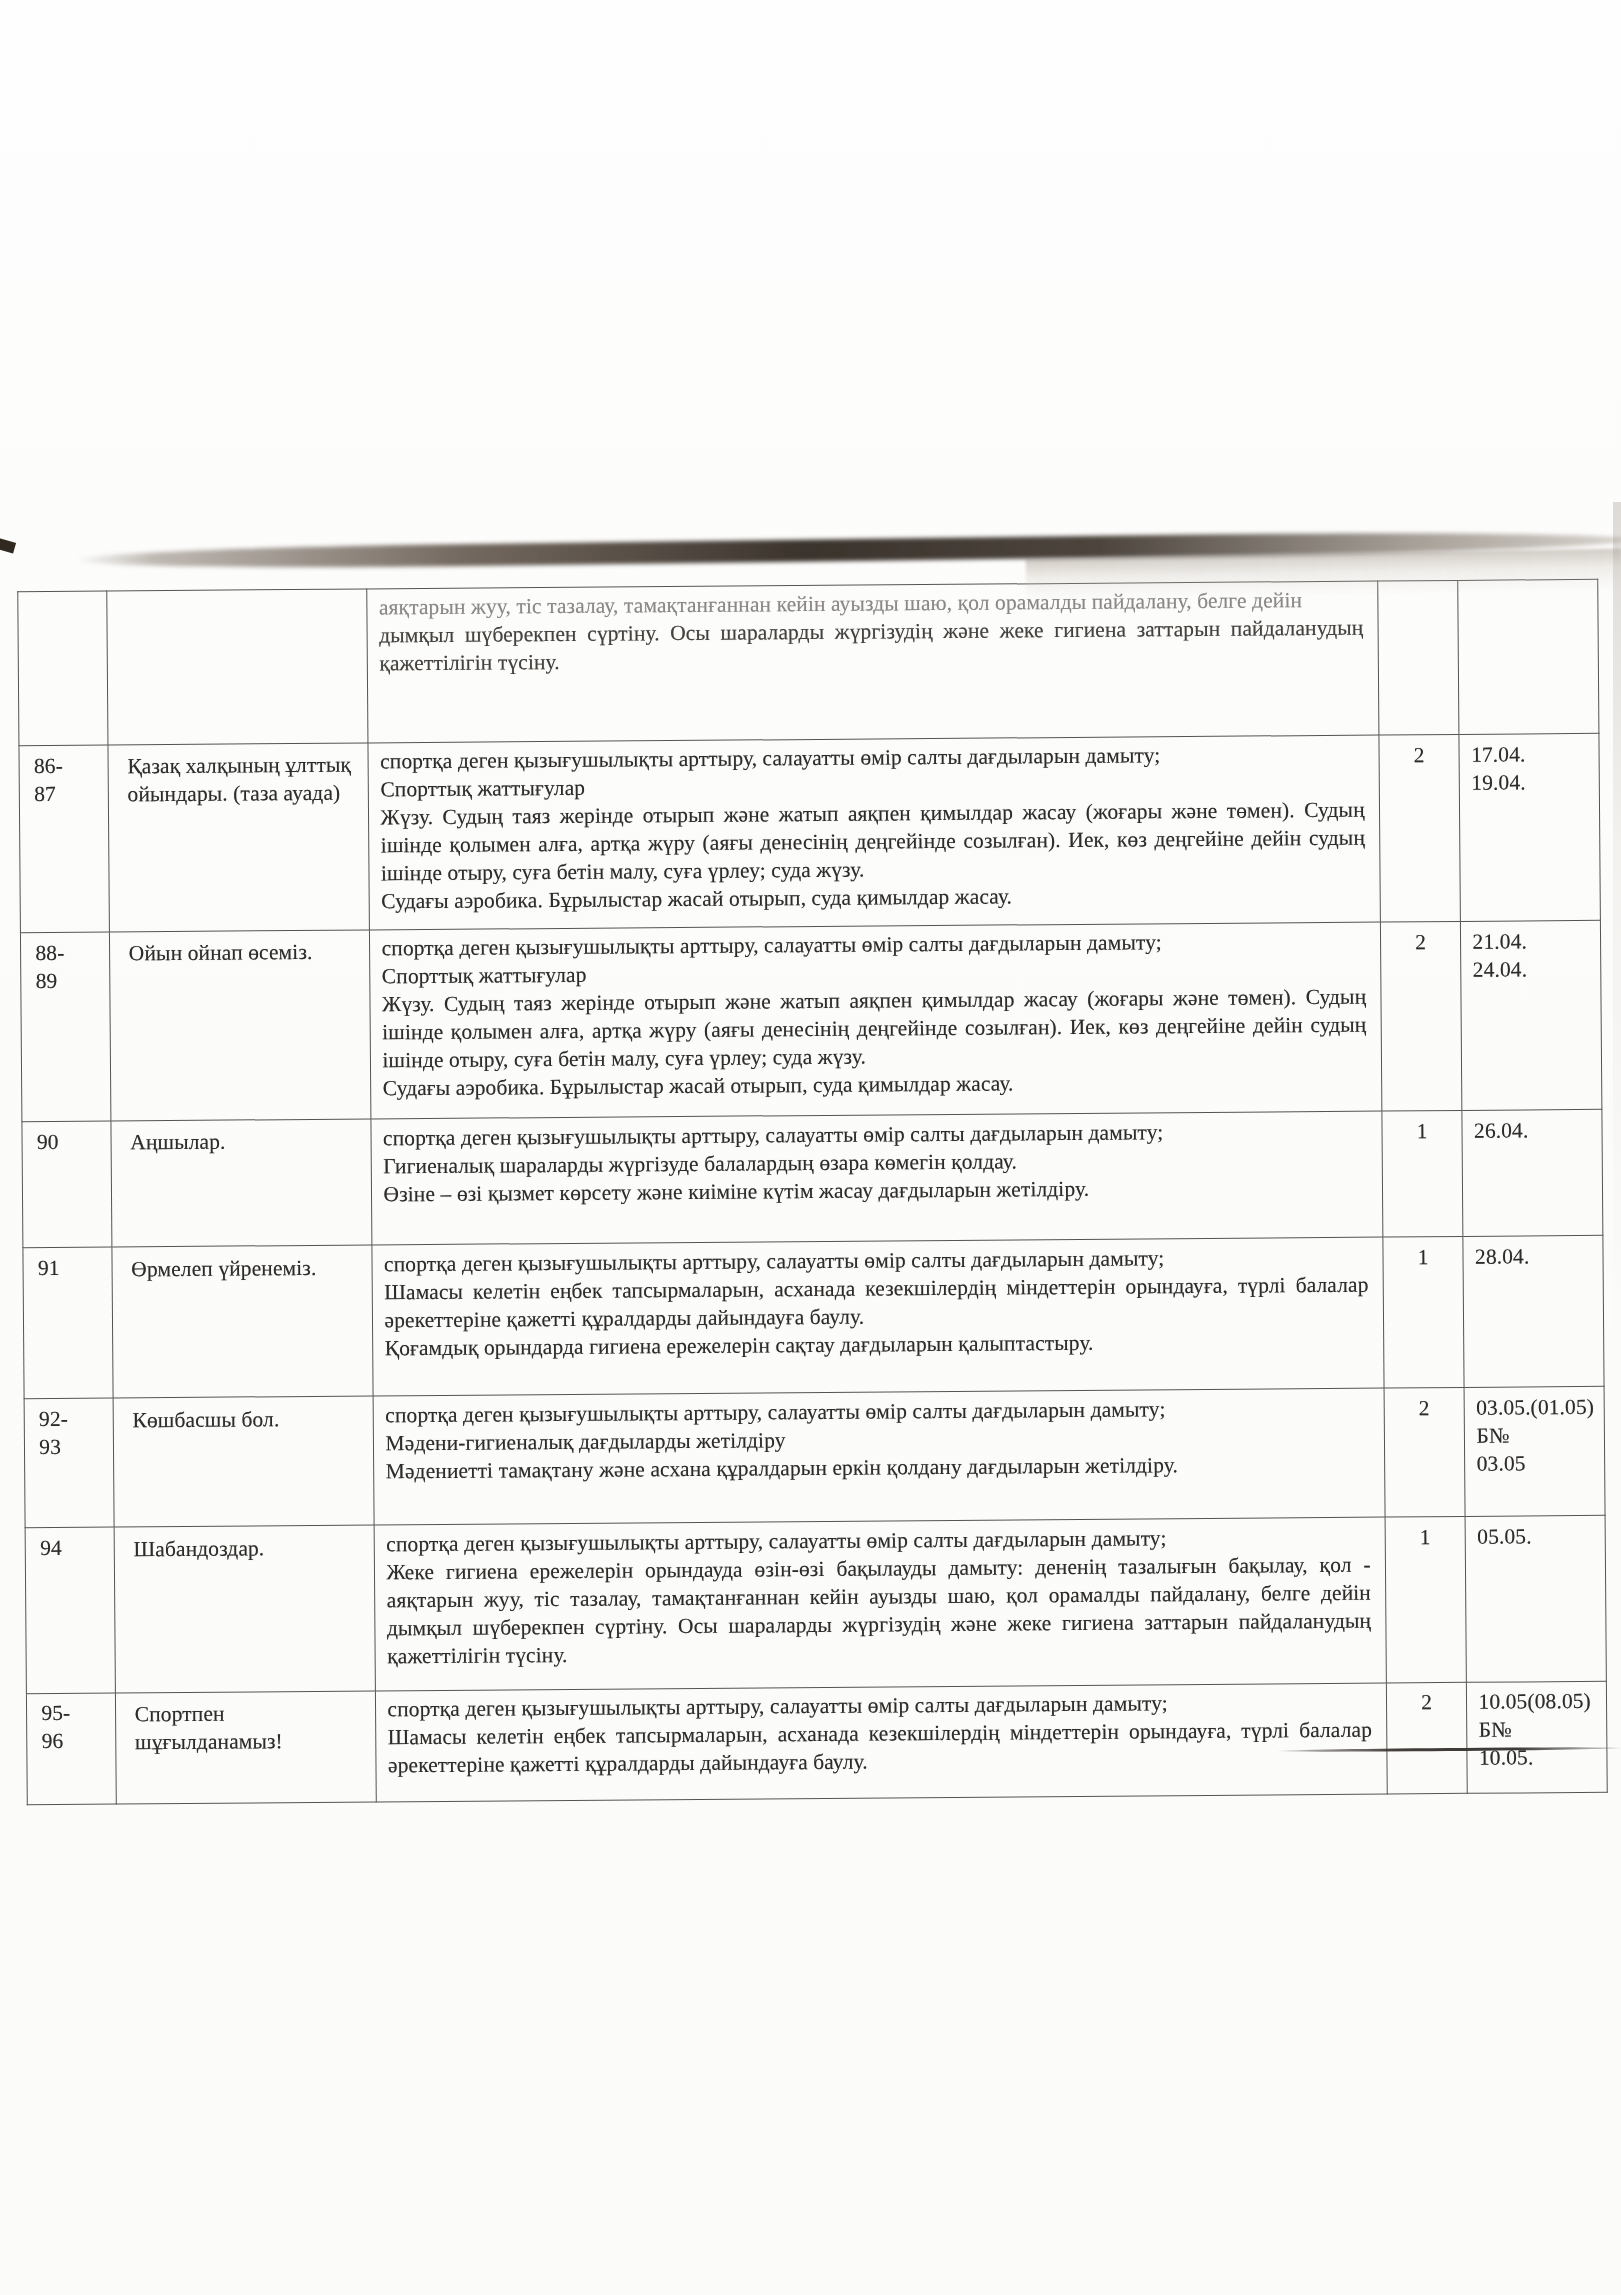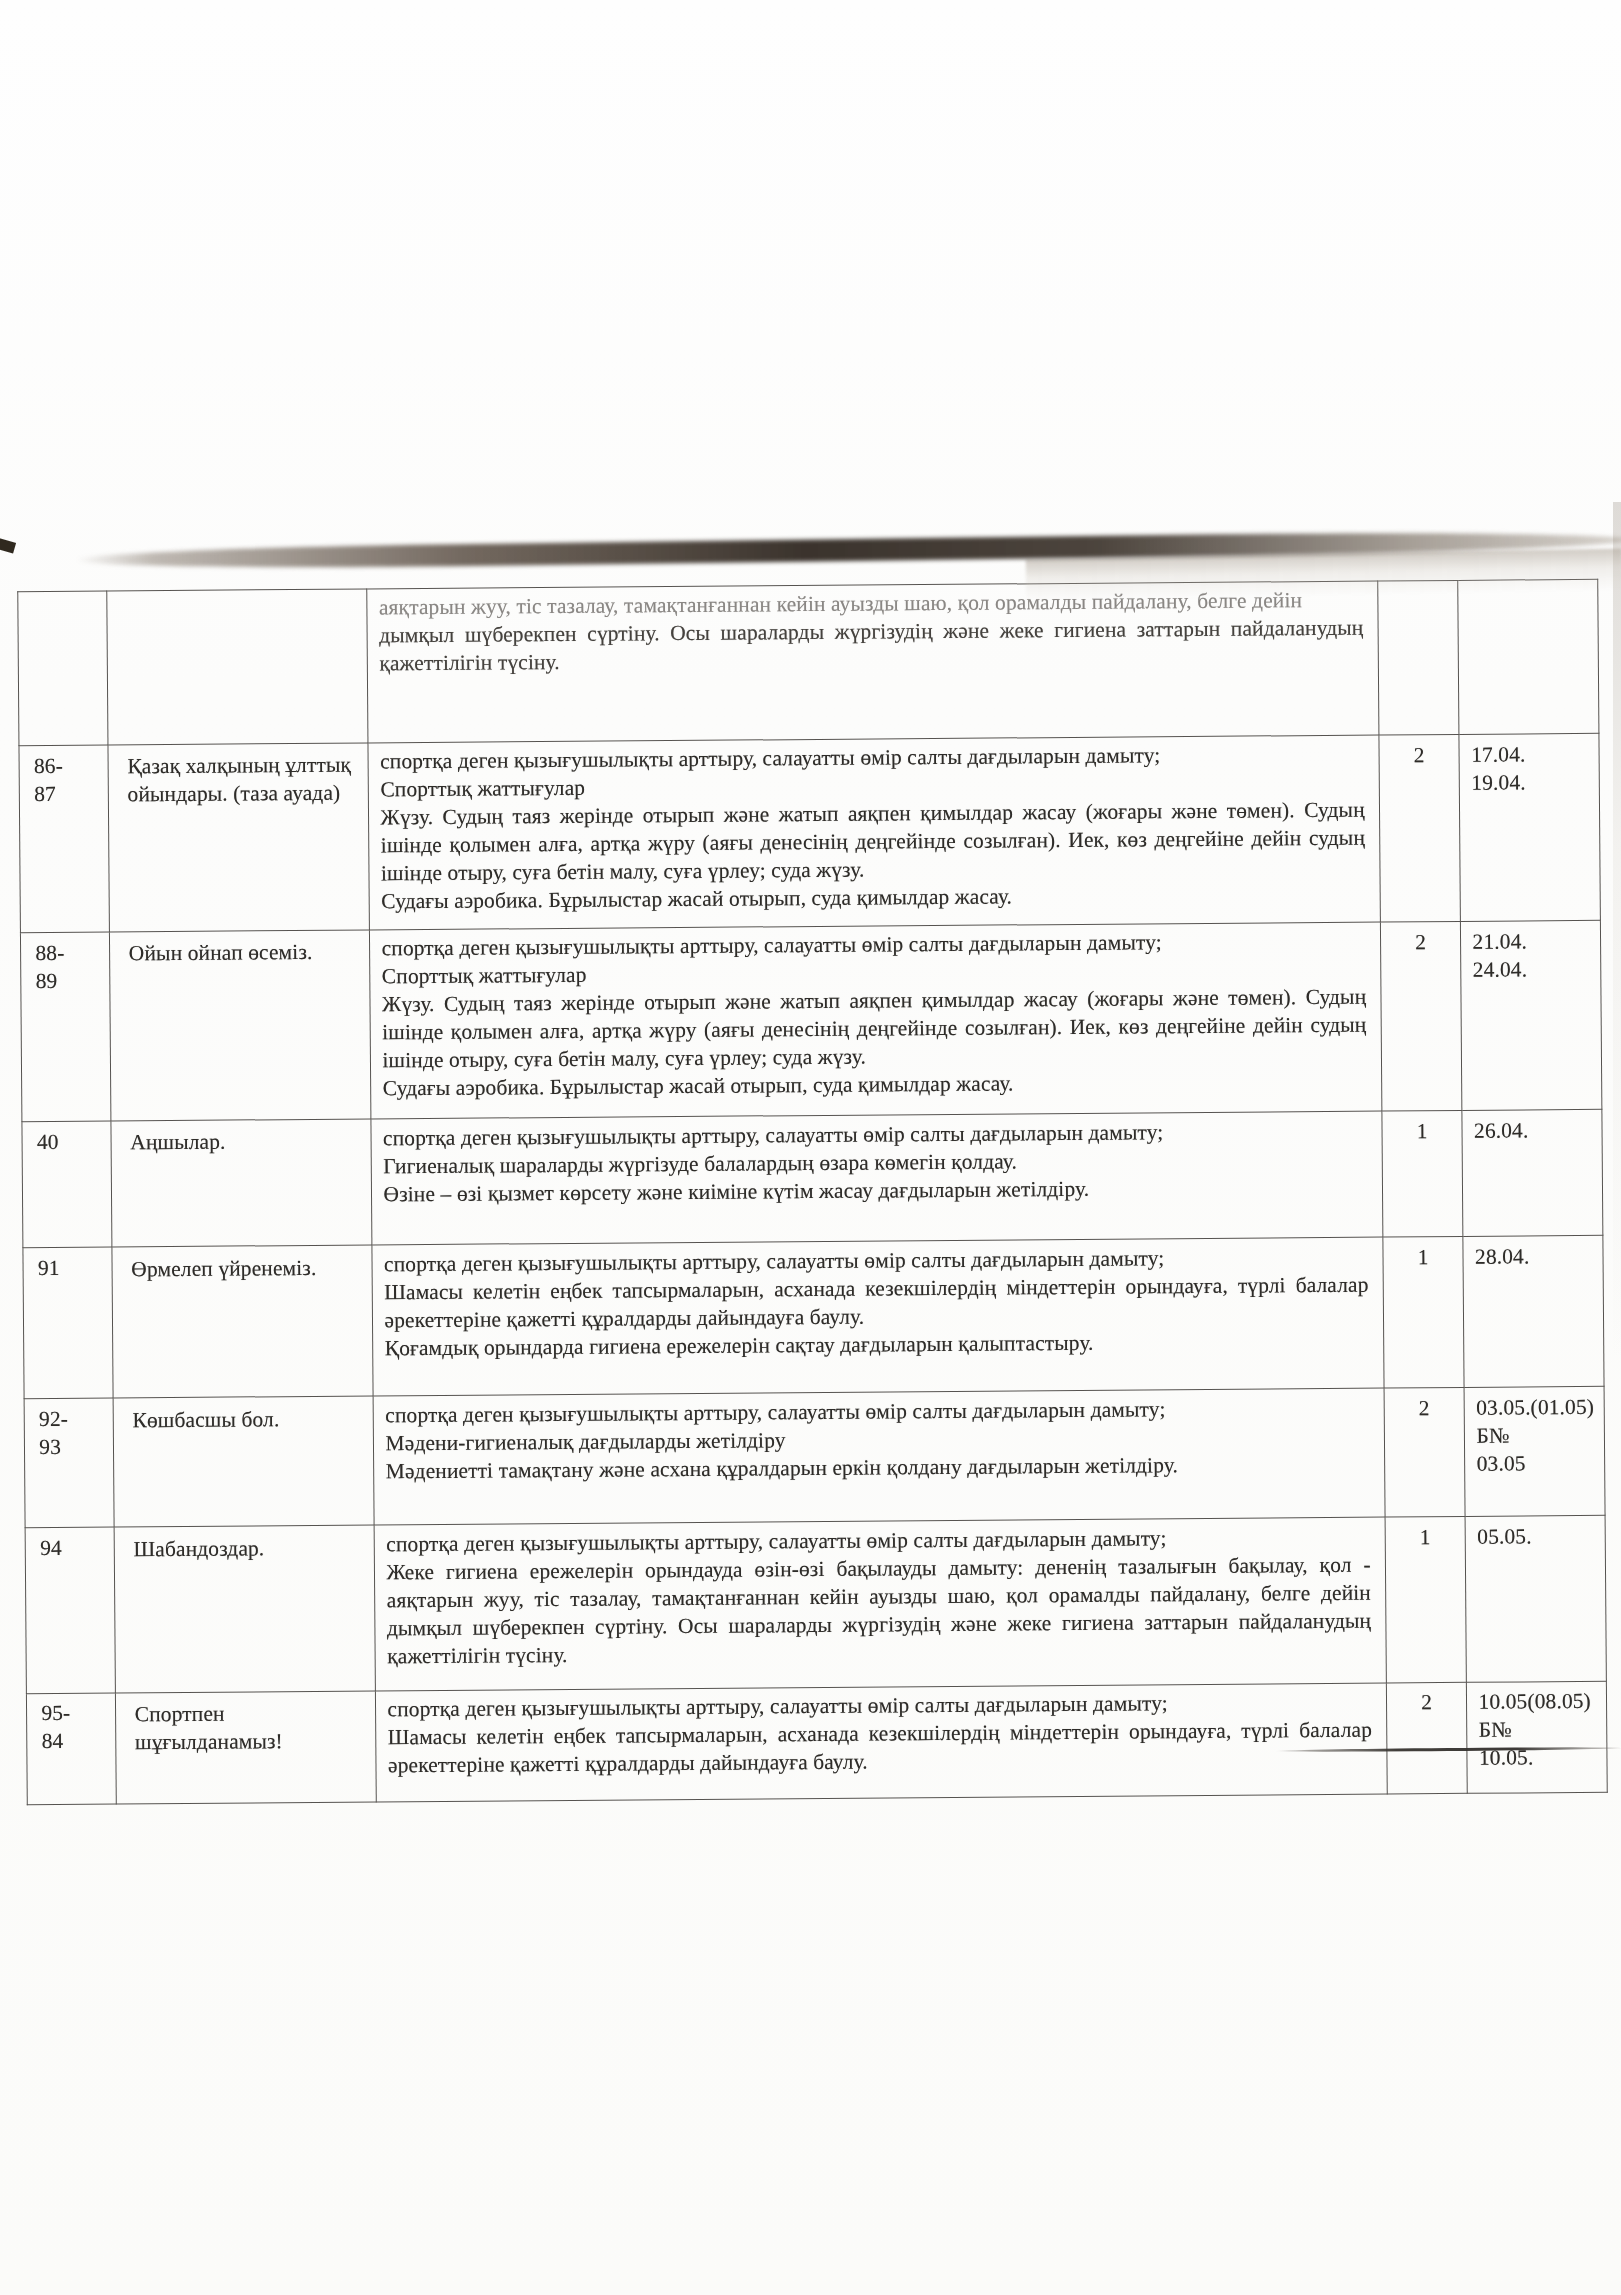--- a/index.html
+++ b/index.html
@@ -179,21 +179,21 @@
           <p>Спорттық жаттығулар</p>
           <p>Жүзу. Судың таяз жерінде отырып және жатып аяқпен қимылдар жасау (жоғары және төмен). Судың ішінде қолымен алға, артқа жүру (аяғы денесінің деңгейінде созылған). Иек, көз деңгейіне дейін судың ішінде отыру, суға бетін малу, суға үрлеу; суда жүзу.</p>
           <p>Судағы аэробика. Бұрылыстар жасай отырып, суда қимылдар жасау.</p>
         </td>
         <td class="c-hours">2</td>
         <td class="c-dates">21.04.
 24.04.</td>
       </tr>
 
       <tr class="r3">
-        <td class="c-num">40</td>
+        <td class="c-num">90</td>
         <td class="c-topic">Аңшылар.</td>
         <td class="c-content">
           <p>спортқа деген қызығушылықты арттыру, салауатты өмір салты дағдыларын дамыту;</p>
           <p>Гигиеналық шараларды жүргізуде балалардың өзара көмегін қолдау.</p>
           <p>Өзіне – өзі қызмет көрсету және киіміне күтім жасау дағдыларын жетілдіру.</p>
         </td>
         <td class="c-hours">1</td>
         <td class="c-dates">26.04.</td>
       </tr>
 
@@ -230,21 +230,21 @@
         <td class="c-content">
           <p>спортқа деген қызығушылықты арттыру, салауатты өмір салты дағдыларын дамыту;</p>
           <p>Жеке гигиена ережелерін орындауда өзін-өзі бақылауды дамыту: дененің тазалығын бақылау, қол - аяқтарын жуу, тіс тазалау, тамақтанғаннан кейін ауызды шаю, қол орамалды пайдалану, белге дейін дымқыл шүберекпен сүртіну. Осы шараларды жүргізудің және жеке гигиена заттарын пайдаланудың қажеттілігін түсіну.</p>
         </td>
         <td class="c-hours">1</td>
         <td class="c-dates">05.05.</td>
       </tr>
 
       <tr class="r7">
         <td class="c-num">95-
-84</td>
+96</td>
         <td class="c-topic">Спортпен шұғылданамыз!</td>
         <td class="c-content">
           <p>спортқа деген қызығушылықты арттыру, салауатты өмір салты дағдыларын дамыту;</p>
           <p>Шамасы келетін еңбек тапсырмаларын, асханада кезекшілердің міндеттерін орындауға, түрлі балалар әрекеттеріне қажетті құралдарды дайындауға баулу.</p>
         </td>
         <td class="c-hours">2</td>
         <td class="c-dates">10.05(08.05)
 Б№
 10.05.</td>
       </tr>

